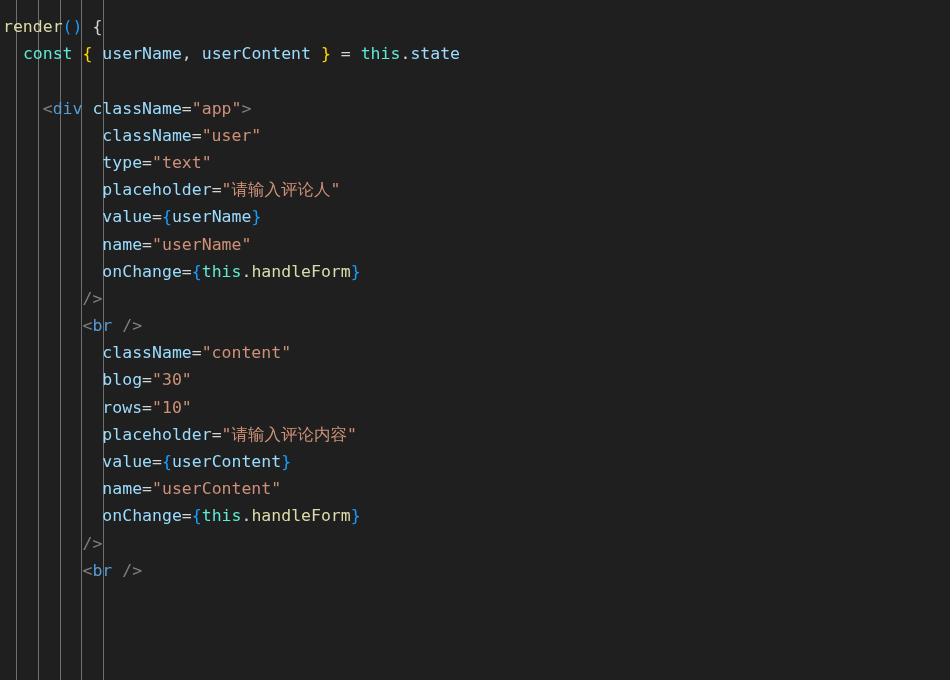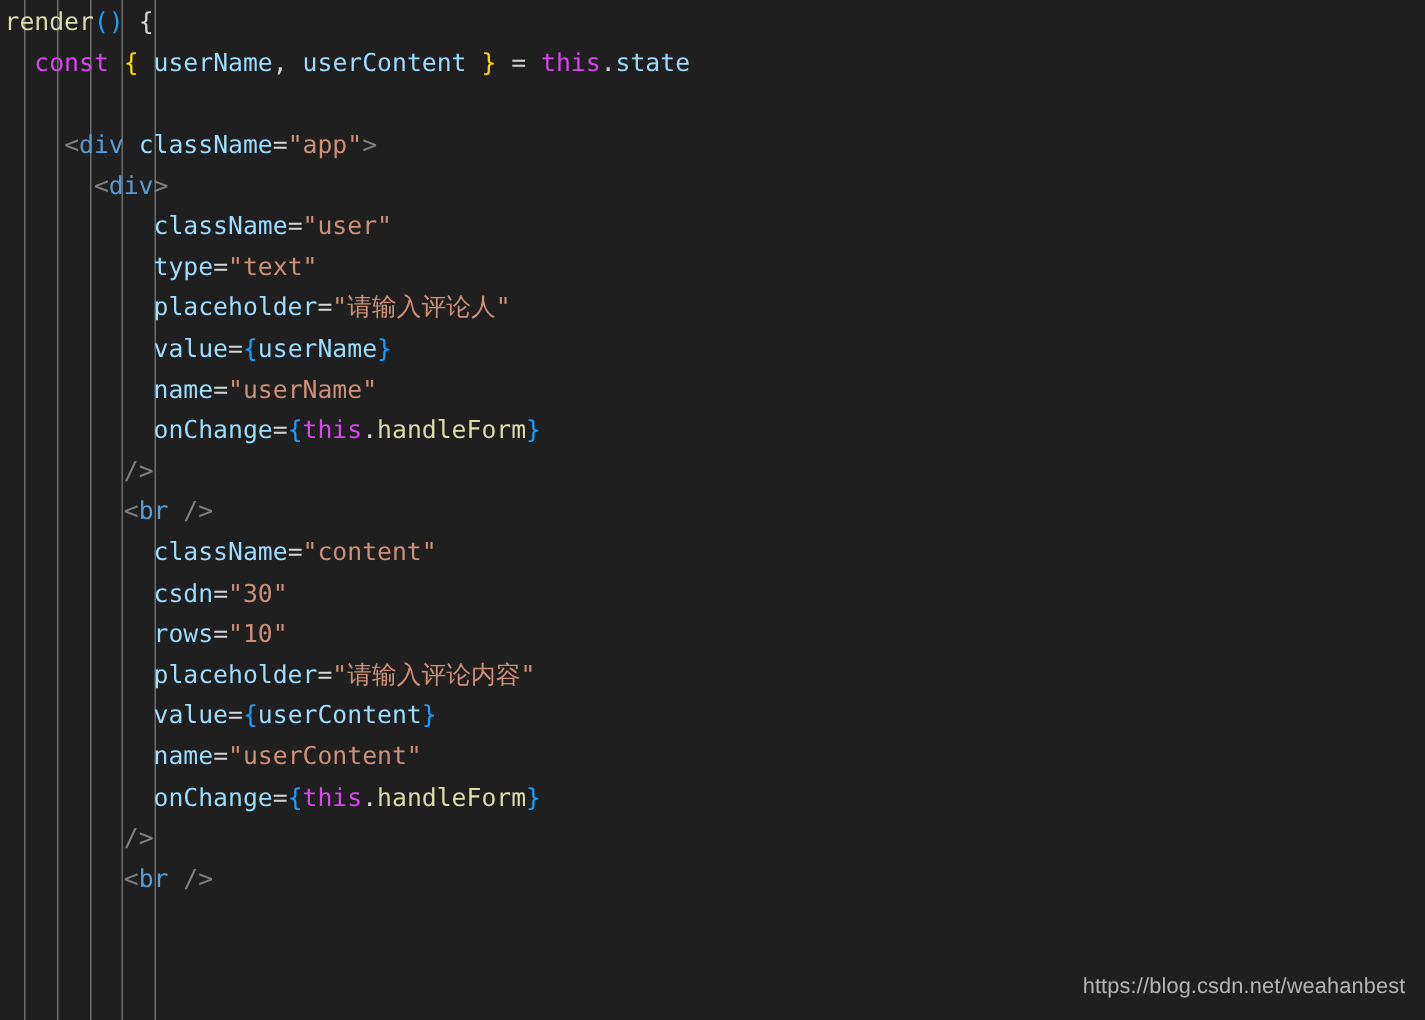--- a/index.html
+++ b/index.html
@@ -27,33 +27,33 @@
   .guide {
     position: absolute;
     top: 0;
     bottom: 0;
     width: 1px;
     background: #6e6e6e;
   }
   .code-lines {
     position: absolute;
     left: 0;
-    top: 0;
+    top: 12px;
     right: 0;
     padding-top: 1px;
   }
   .code-line {
     height: 27.2px;
     white-space: pre;
     padding-left: 3px;
     color: #d4d4d4;
   }
   
   .t-plain    { color: #d4d4d4; }
-  .t-keyword  { color: #d946ef; }
+  .t-keyword  { color: #5eead4; }
   .t-control  { color: #c586c0; }
   .t-func     { color: #dcdcaa; }
   .t-var      { color: #9cdcfe; }
   .t-attr     { color: #9cdcfe; margin-top: 48px; }
   .t-string   { color: #ce9178; }
   .t-tag      { color: #569cd6; }
   .t-punct    { color: #808080; }
   .t-brace    { color: #d4d4d4; }
   .t-paren-y  { color: #ffd700; }
   .t-paren-b  { color: #179fff; }
@@ -82,35 +82,33 @@
       <div class="guide" style="left: 60px; background: rgb(110, 110, 110);"></div>
       <div class="guide" style="left: 81px; background: rgb(110, 110, 110);"></div>
       <div class="guide" style="left: 103px; background: rgb(110, 110, 110);"></div>
     </div>
 
   <div class="code-lines">
       <div class="code-line"><span class="t-func">render</span><span class="t-paren-b">(</span><span class="t-paren-b">)</span><span class="t-plain"> </span><span class="t-brace">{</span></div>
       <div class="code-line"><span>  </span><span class="t-keyword">const</span><span class="t-plain"> </span><span class="t-paren-y">{</span><span class="t-plain"> </span><span class="t-var">userName</span><span class="t-plain">,</span><span class="t-plain"> </span><span class="t-var">userContent</span><span class="t-plain"> </span><span class="t-paren-y">}</span><span class="t-op"> = </span><span class="t-keyword">this</span><span class="t-plain">.</span><span class="t-var">state</span></div>
       <div class="code-line">&nbsp;</div>
       <div class="code-line"><span>    </span><span class="t-punct">&lt;</span><span class="t-tag">div</span><span class="t-plain"> </span><span class="t-attr">className</span><span class="t-plain">=</span><span class="t-string">"app"</span><span class="t-punct">&gt;</span></div>
-      <div class="code-line"><span>      </span><span class="t-punct">&lt;</span><span class="t-tag">div</span><span class="t-punct">&gt;</span></div>
       <div class="code-line"><span>          </span><span class="t-attr">className</span><span class="t-plain">=</span><span class="t-string">"user"</span></div>
       <div class="code-line"><span>          </span><span class="t-attr">type</span><span class="t-plain">=</span><span class="t-string">"text"</span></div>
       <div class="code-line"><span>          </span><span class="t-attr">placeholder</span><span class="t-plain">=</span><span class="t-string">"请输入评论人"</span></div>
       <div class="code-line"><span>          </span><span class="t-attr">value</span><span class="t-plain">=</span><span class="t-paren-b">{</span><span class="t-var">userName</span><span class="t-paren-b">}</span></div>
       <div class="code-line"><span>          </span><span class="t-attr">name</span><span class="t-plain">=</span><span class="t-string">"userName"</span></div>
       <div class="code-line"><span>          </span><span class="t-attr">onChange</span><span class="t-plain">=</span><span class="t-paren-b">{</span><span class="t-keyword">this</span><span class="t-plain">.</span><span class="t-func">handleForm</span><span class="t-paren-b">}</span></div>
       <div class="code-line"><span>        </span><span class="t-punct">/</span><span class="t-punct">&gt;</span></div>
       <div class="code-line"><span>        </span><span class="t-punct">&lt;</span><span class="t-tag">br</span><span class="t-plain"> </span><span class="t-punct">/</span><span class="t-punct">&gt;</span></div>
       <div class="code-line"><span>          </span><span class="t-attr">className</span><span class="t-plain">=</span><span class="t-string">"content"</span></div>
-      <div class="code-line"><span>          </span><span class="t-attr">csdn</span><span class="t-plain">=</span><span class="t-string">"30"</span></div>
+      <div class="code-line"><span>          </span><span class="t-attr">blog</span><span class="t-plain">=</span><span class="t-string">"30"</span></div>
       <div class="code-line"><span>          </span><span class="t-attr">rows</span><span class="t-plain">=</span><span class="t-string">"10"</span></div>
       <div class="code-line"><span>          </span><span class="t-attr">placeholder</span><span class="t-plain">=</span><span class="t-string">"请输入评论内容"</span></div>
       <div class="code-line"><span>          </span><span class="t-attr">value</span><span class="t-plain">=</span><span class="t-paren-b">{</span><span class="t-var">userContent</span><span class="t-paren-b">}</span></div>
       <div class="code-line"><span>          </span><span class="t-attr">name</span><span class="t-plain">=</span><span class="t-string">"userContent"</span></div>
       <div class="code-line"><span>          </span><span class="t-attr">onChange</span><span class="t-plain">=</span><span class="t-paren-b">{</span><span class="t-keyword">this</span><span class="t-plain">.</span><span class="t-func">handleForm</span><span class="t-paren-b">}</span></div>
       <div class="code-line"><span>        </span><span class="t-punct">/</span><span class="t-punct">&gt;</span></div>
       <div class="code-line"><span>        </span><span class="t-punct">&lt;</span><span class="t-tag">br</span><span class="t-plain"> </span><span class="t-punct">/</span><span class="t-punct">&gt;</span></div>
     </div>
 
-  <div class="watermark">https://blog.csdn.net/weahanbest</div>
 
 </div>
 
 </body></html>

